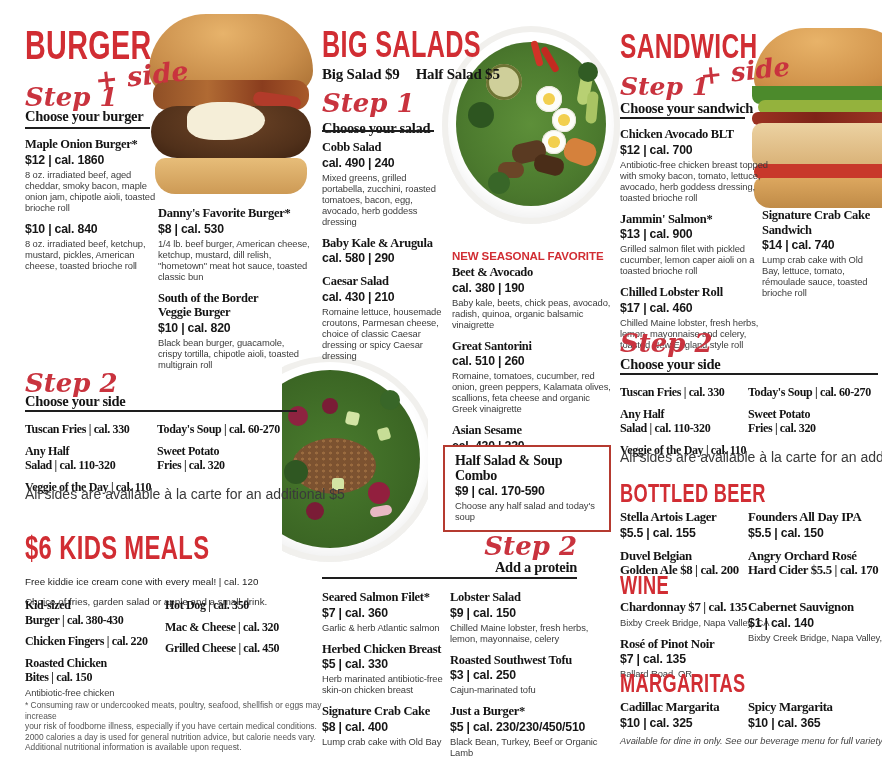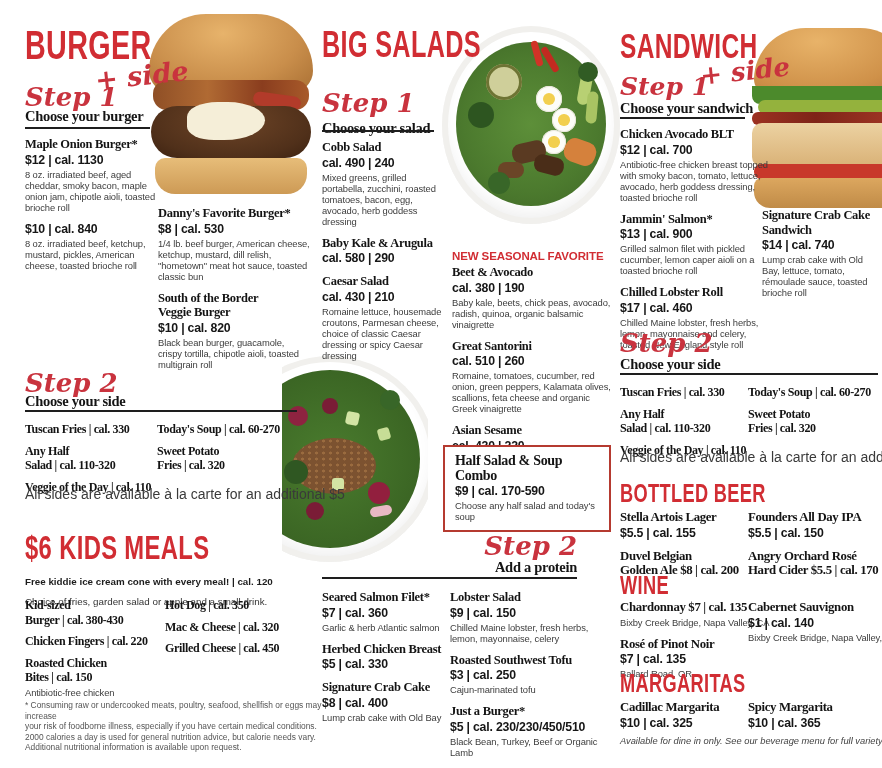--- a/index.html
+++ b/index.html
@@ -29,21 +29,21 @@
   .bev .name{font-size:12.8px;letter-spacing:-.35px;white-space:pre;}
   .bev .item{margin-bottom:9px;}
   .wine-col .desc{white-space:nowrap;}
   .note{position:absolute;font-size:14px;line-height:11px;color:#3a3a3a;white-space:nowrap;}
   .pricing{position:absolute;font-family:"Liberation Serif",serif;font-weight:700;font-size:15px;
            letter-spacing:-.2px;color:#141414;white-space:nowrap;}
   .pricing span{margin-right:16px;}
   .combo{position:absolute;border:2px solid #b53a30;padding:7px 10px 8px;box-sizing:border-box;background:#fff;}
   .combo .name{font-size:14px;}
   .subline{position:absolute;font-size:9.8px;line-height:11px;color:#333;white-space:nowrap;}
-  .subline.bold{font-weight:700;color:#1d1d1d;}
+  .subline.bold{font-weight:400;color:#1d1d1d;}
   .footnote{position:absolute;font-size:8.4px;line-height:10.5px;color:#555;white-space:pre-line;}
   .italic-note{position:absolute;font-size:9.3px;line-height:11px;color:#444;font-style:italic;white-space:nowrap;}
   .right{text-align:right;}
   
   .photo{position:absolute;overflow:hidden;}
   .photo *{position:absolute;display:block;}
   .blob{border-radius:50%;}
   .plate{border-radius:50%;background:#fff;box-shadow:inset 0 0 0 6px #f1f0ed, inset 0 -10px 18px rgba(0,0,0,.07);}
   .egg{background:#fdfdf8;border-radius:50%;box-shadow:inset 0 0 0 1px #e8e6da;}
   .egg::after{content:"";position:absolute;inset:26%;background:#f2cf4e;border-radius:50%;}
@@ -112,21 +112,21 @@
   <div class="script" style="left:95px;top:62px;font-size:27px;transform:rotate(-6deg);">+ side</div>
   <div class="script" style="left:25px;top:84px;font-size:26px;">Step 1</div>
   <div class="choose" style="left:25px;top:108px;">Choose your burger</div>
   <div class="rule" style="left:25px;top:127px;width:125px;"></div>
 
   <div class="col" style="left:25px;top:137px;width:132px;">
 
       <div class="item">
 
         <div class="name">Maple Onion Burger*</div>
-        <div class="price">$12 | cal. 1130</div>
+        <div class="price">$12 | cal. 1860</div>
         <div class="desc">8 oz. irradiated beef, aged cheddar, smoky bacon, maple onion jam, chipotle aioli, toasted brioche roll</div>
       </div>
 
       <div class="item">
 
         <div class="price">$10 | cal. 840</div>
         <div class="desc">8 oz. irradiated beef, ketchup, mustard, pickles, American cheese, toasted brioche roll</div>
       </div>
 
     </div>
@@ -223,20 +223,23 @@
 
       </div>
     </div>
 
   <div class="footnote" style="left:25px;top:700px;width:320px;">* Consuming raw or undercooked meats, poultry, seafood, shellfish or eggs may increase
 your risk of foodborne illness, especially if you have certain medical conditions.
 2000 calories a day is used for general nutrition advice, but calorie needs vary.
 Additional nutritional information is available upon request.</div>
 
   <div class="hl" style="left:322px;top:28px;font-size:36px;">BIG SALADS</div>
+  <div class="pricing" style="left:322px;top:66px;">
+    <span>Big Salad $9</span><span>Half Salad $5</span>
+  </div>
   <div class="script" style="left:322px;top:90px;font-size:26px;">Step 1</div>
   <div class="choose" style="left:322px;top:120px;">Choose your salad</div>
   <div class="rule" style="left:322px;top:130px;width:112px;"></div>
 
   <div class="col" style="left:322px;top:140px;width:126px;">
 
       <div class="item">
 
         <div class="name">Cobb Salad</div>
         <div class="price">cal. 490 | 240</div>
@@ -293,20 +296,21 @@
 
       <div class="item">
         <div class="name">Seared Salmon Filet*</div>
         <div class="price">$7 | cal. 360</div>
         <div class="desc">Garlic &amp; herb Atlantic salmon</div>
       </div>
 
       <div class="item">
         <div class="name">Herbed Chicken Breast</div>
         <div class="price">$5 | cal. 330</div>
+        <div class="desc">Herb marinated antibiotic-free skin-on chicken breast</div>
       </div>
 
       <div class="item">
         <div class="name">Signature Crab Cake</div>
         <div class="price">$8 | cal. 400</div>
         <div class="desc">Lump crab cake with Old Bay</div>
       </div>
     </div>
   <div class="col" style="left:450px;top:590px;width:162px;">
 

